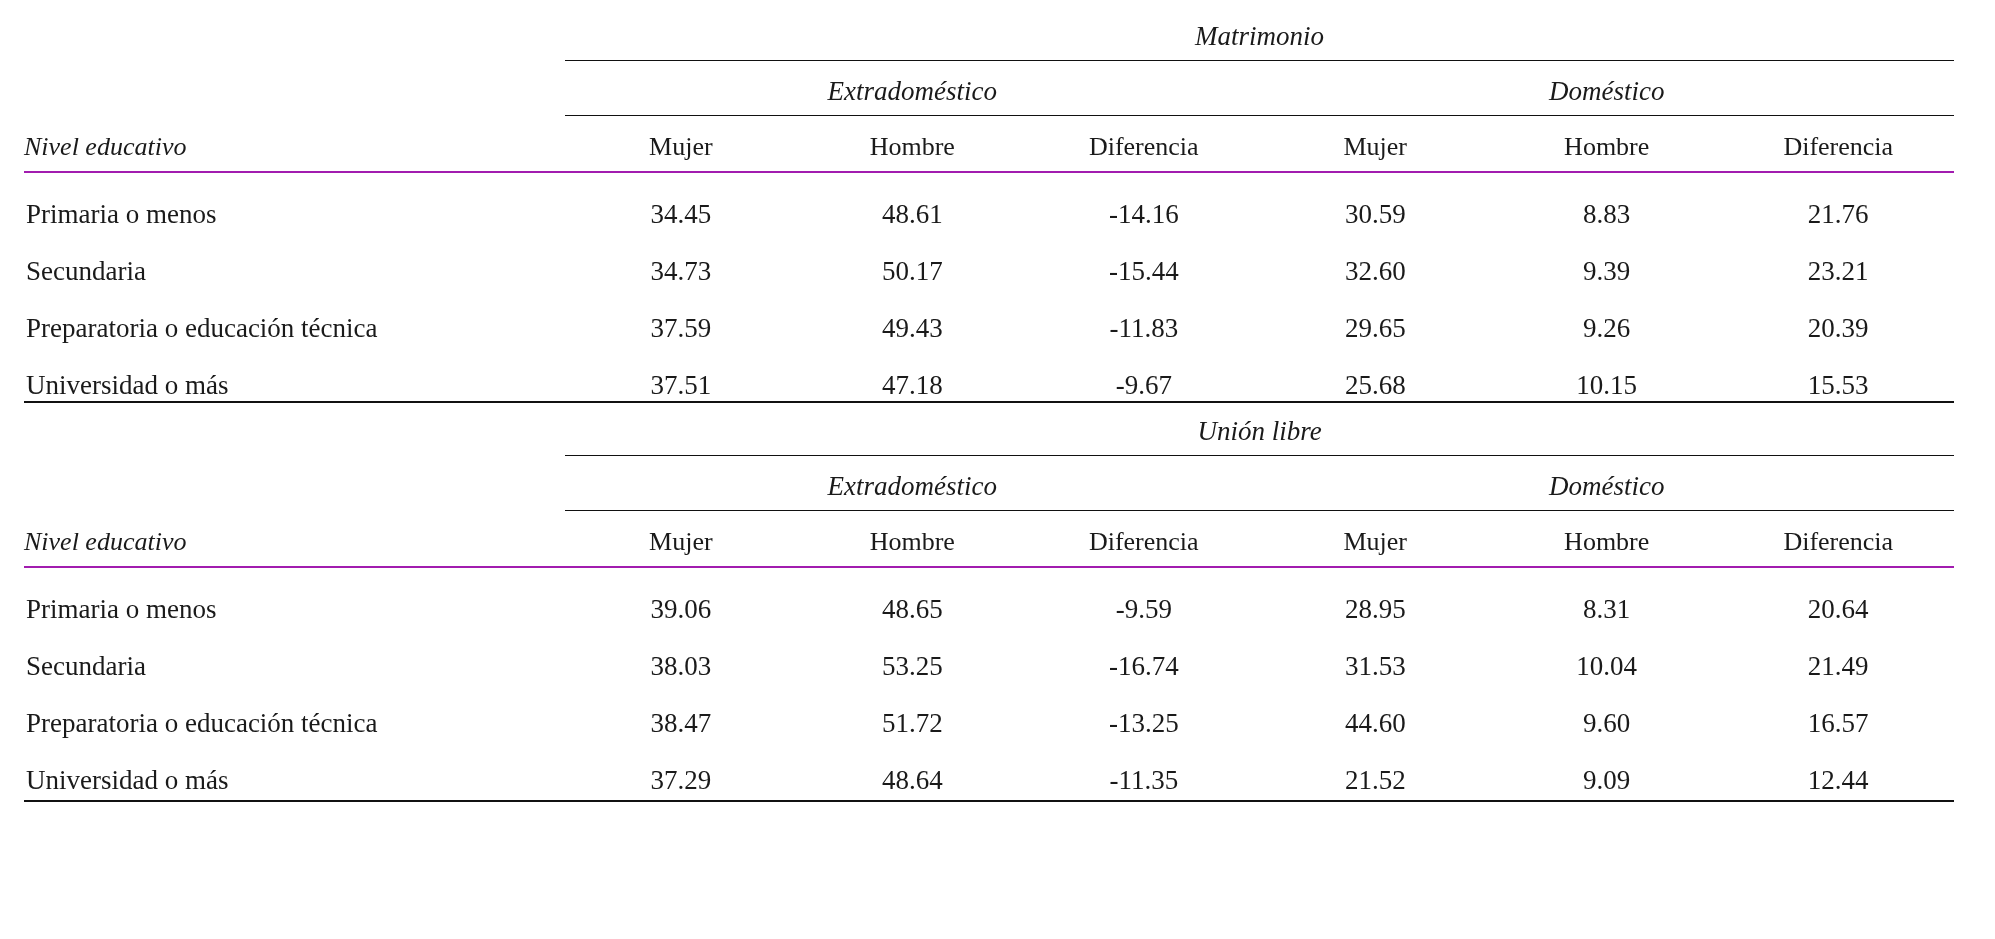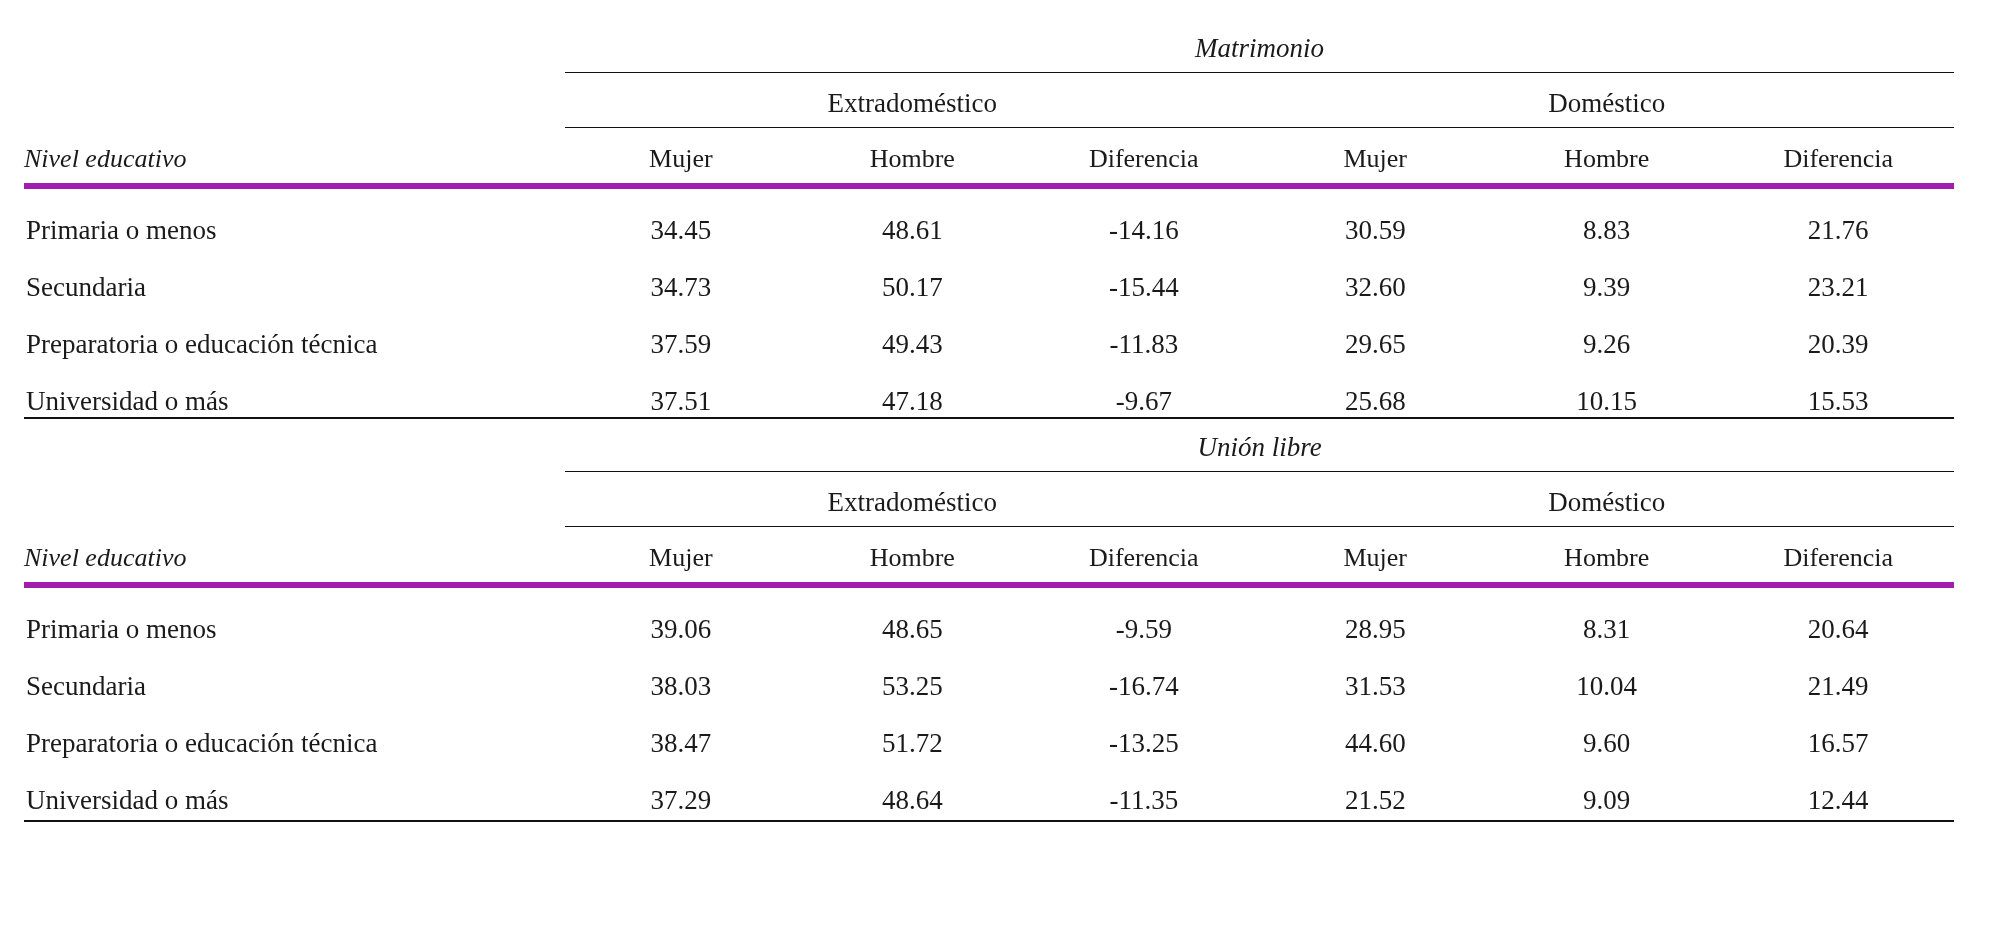--- a/index.html
+++ b/index.html
@@ -11,21 +11,20 @@
     width: 1995px;
     height: 939px;
     font-family: "Liberation Serif", serif;
     color: #1a1a1a;
     overflow: hidden;
   }
   .page {
     width: 1995px;
     box-sizing: border-box;
     padding: 8px 40px 0 24px;
-    margin-top: 12px;
   }
   table.stats {
     width: 1930px;
     border-collapse: collapse;
     table-layout: fixed;
   }
   table.stats col.c-label { width: 540px; }
   table.stats col.c-num { width: 231px; }
   
   table.stats td, table.stats th {
@@ -37,20 +36,21 @@
 
   
   .grouptitle {
     font-style: italic;
     font-size: 27px;
     text-align: center;
     padding-bottom: 8px !important;
     height: 44px;
   }
   .subgrouptitle {
+    font-style: italic;
     font-size: 27px;
     text-align: center;
     padding-bottom: 8px !important;
     height: 46px;
   }
   .colhead {
     font-size: 26px;
     text-align: center;
     padding-bottom: 9px !important;
     height: 46px;
@@ -68,21 +68,21 @@
     vertical-align: middle;
   }
   .datalabel {
     font-size: 27px;
     text-align: left;
     height: 57px;
     vertical-align: middle;
     padding-left: 2px !important;
   }
   .rule-thin { border-bottom: 1.6px solid #111; }
-  .rule-mid { border-bottom: 6px solid #a21caf; }
+  .rule-mid { border-bottom: 2px solid #a21caf; }
 </style>
 </head>
 <body>
 
 <div class="page">
 
   <table class="stats">
     <colgroup>
       <col class="c-label">
       <col class="c-num">

